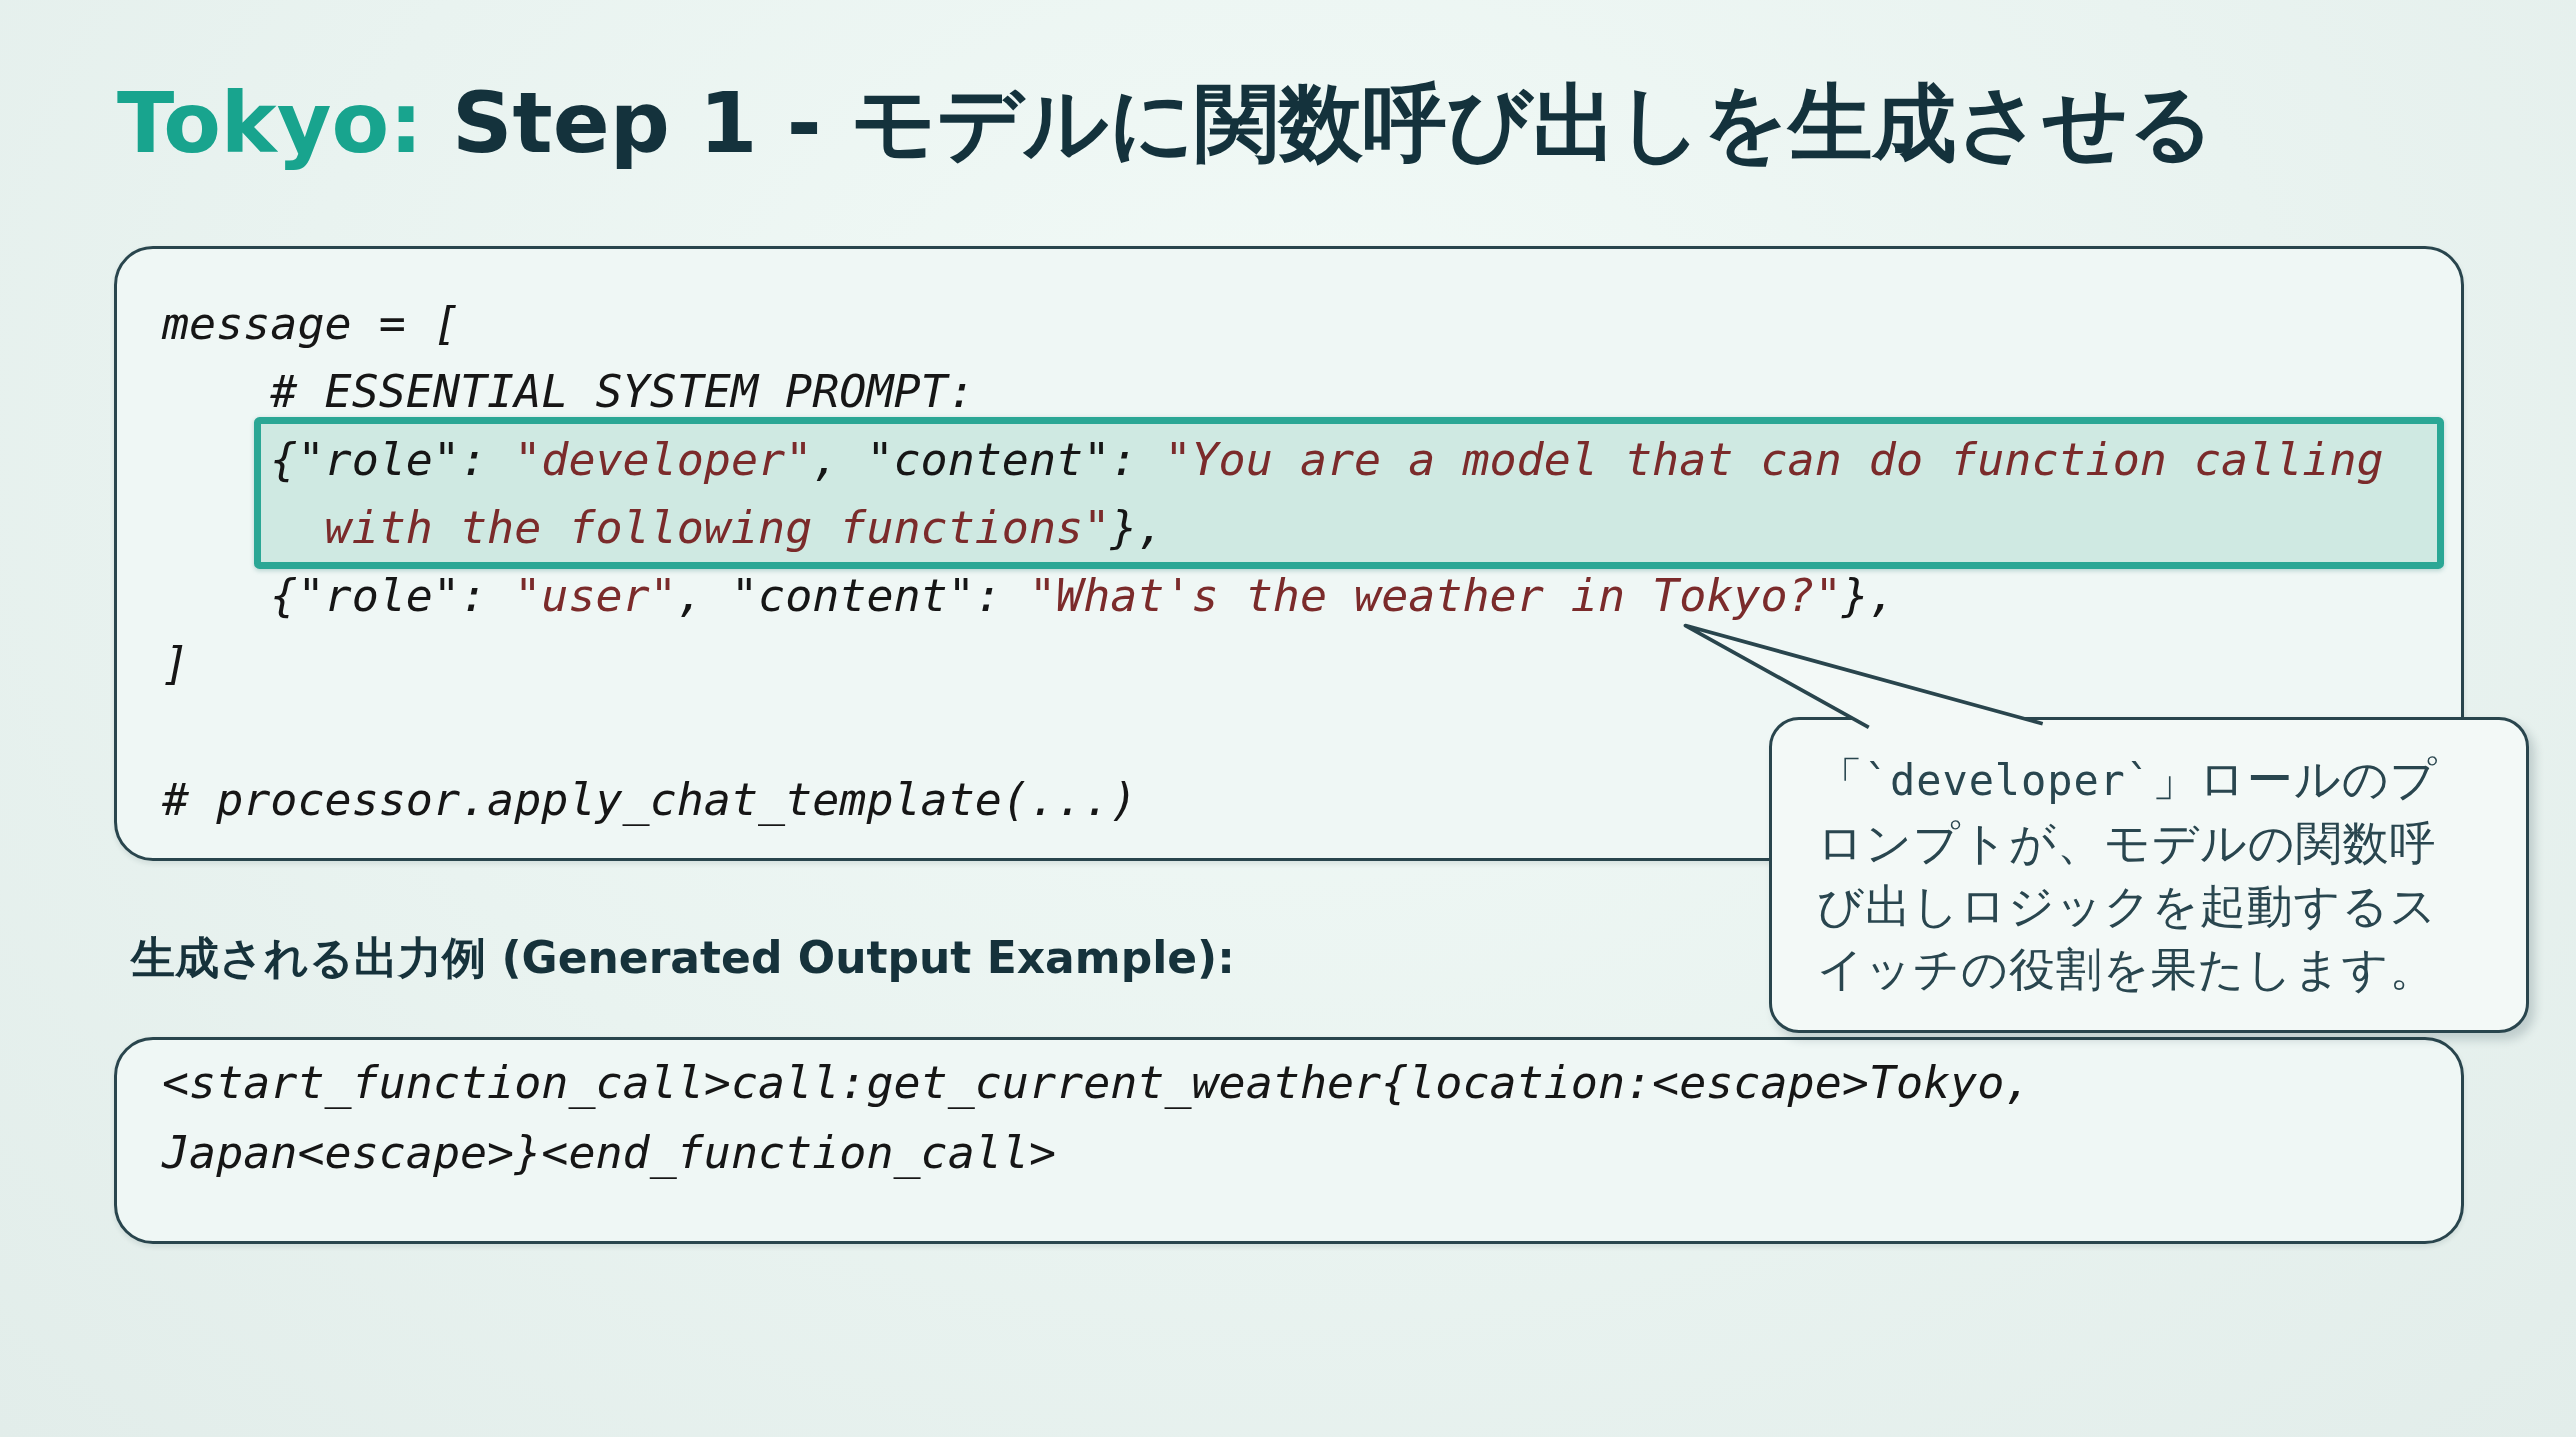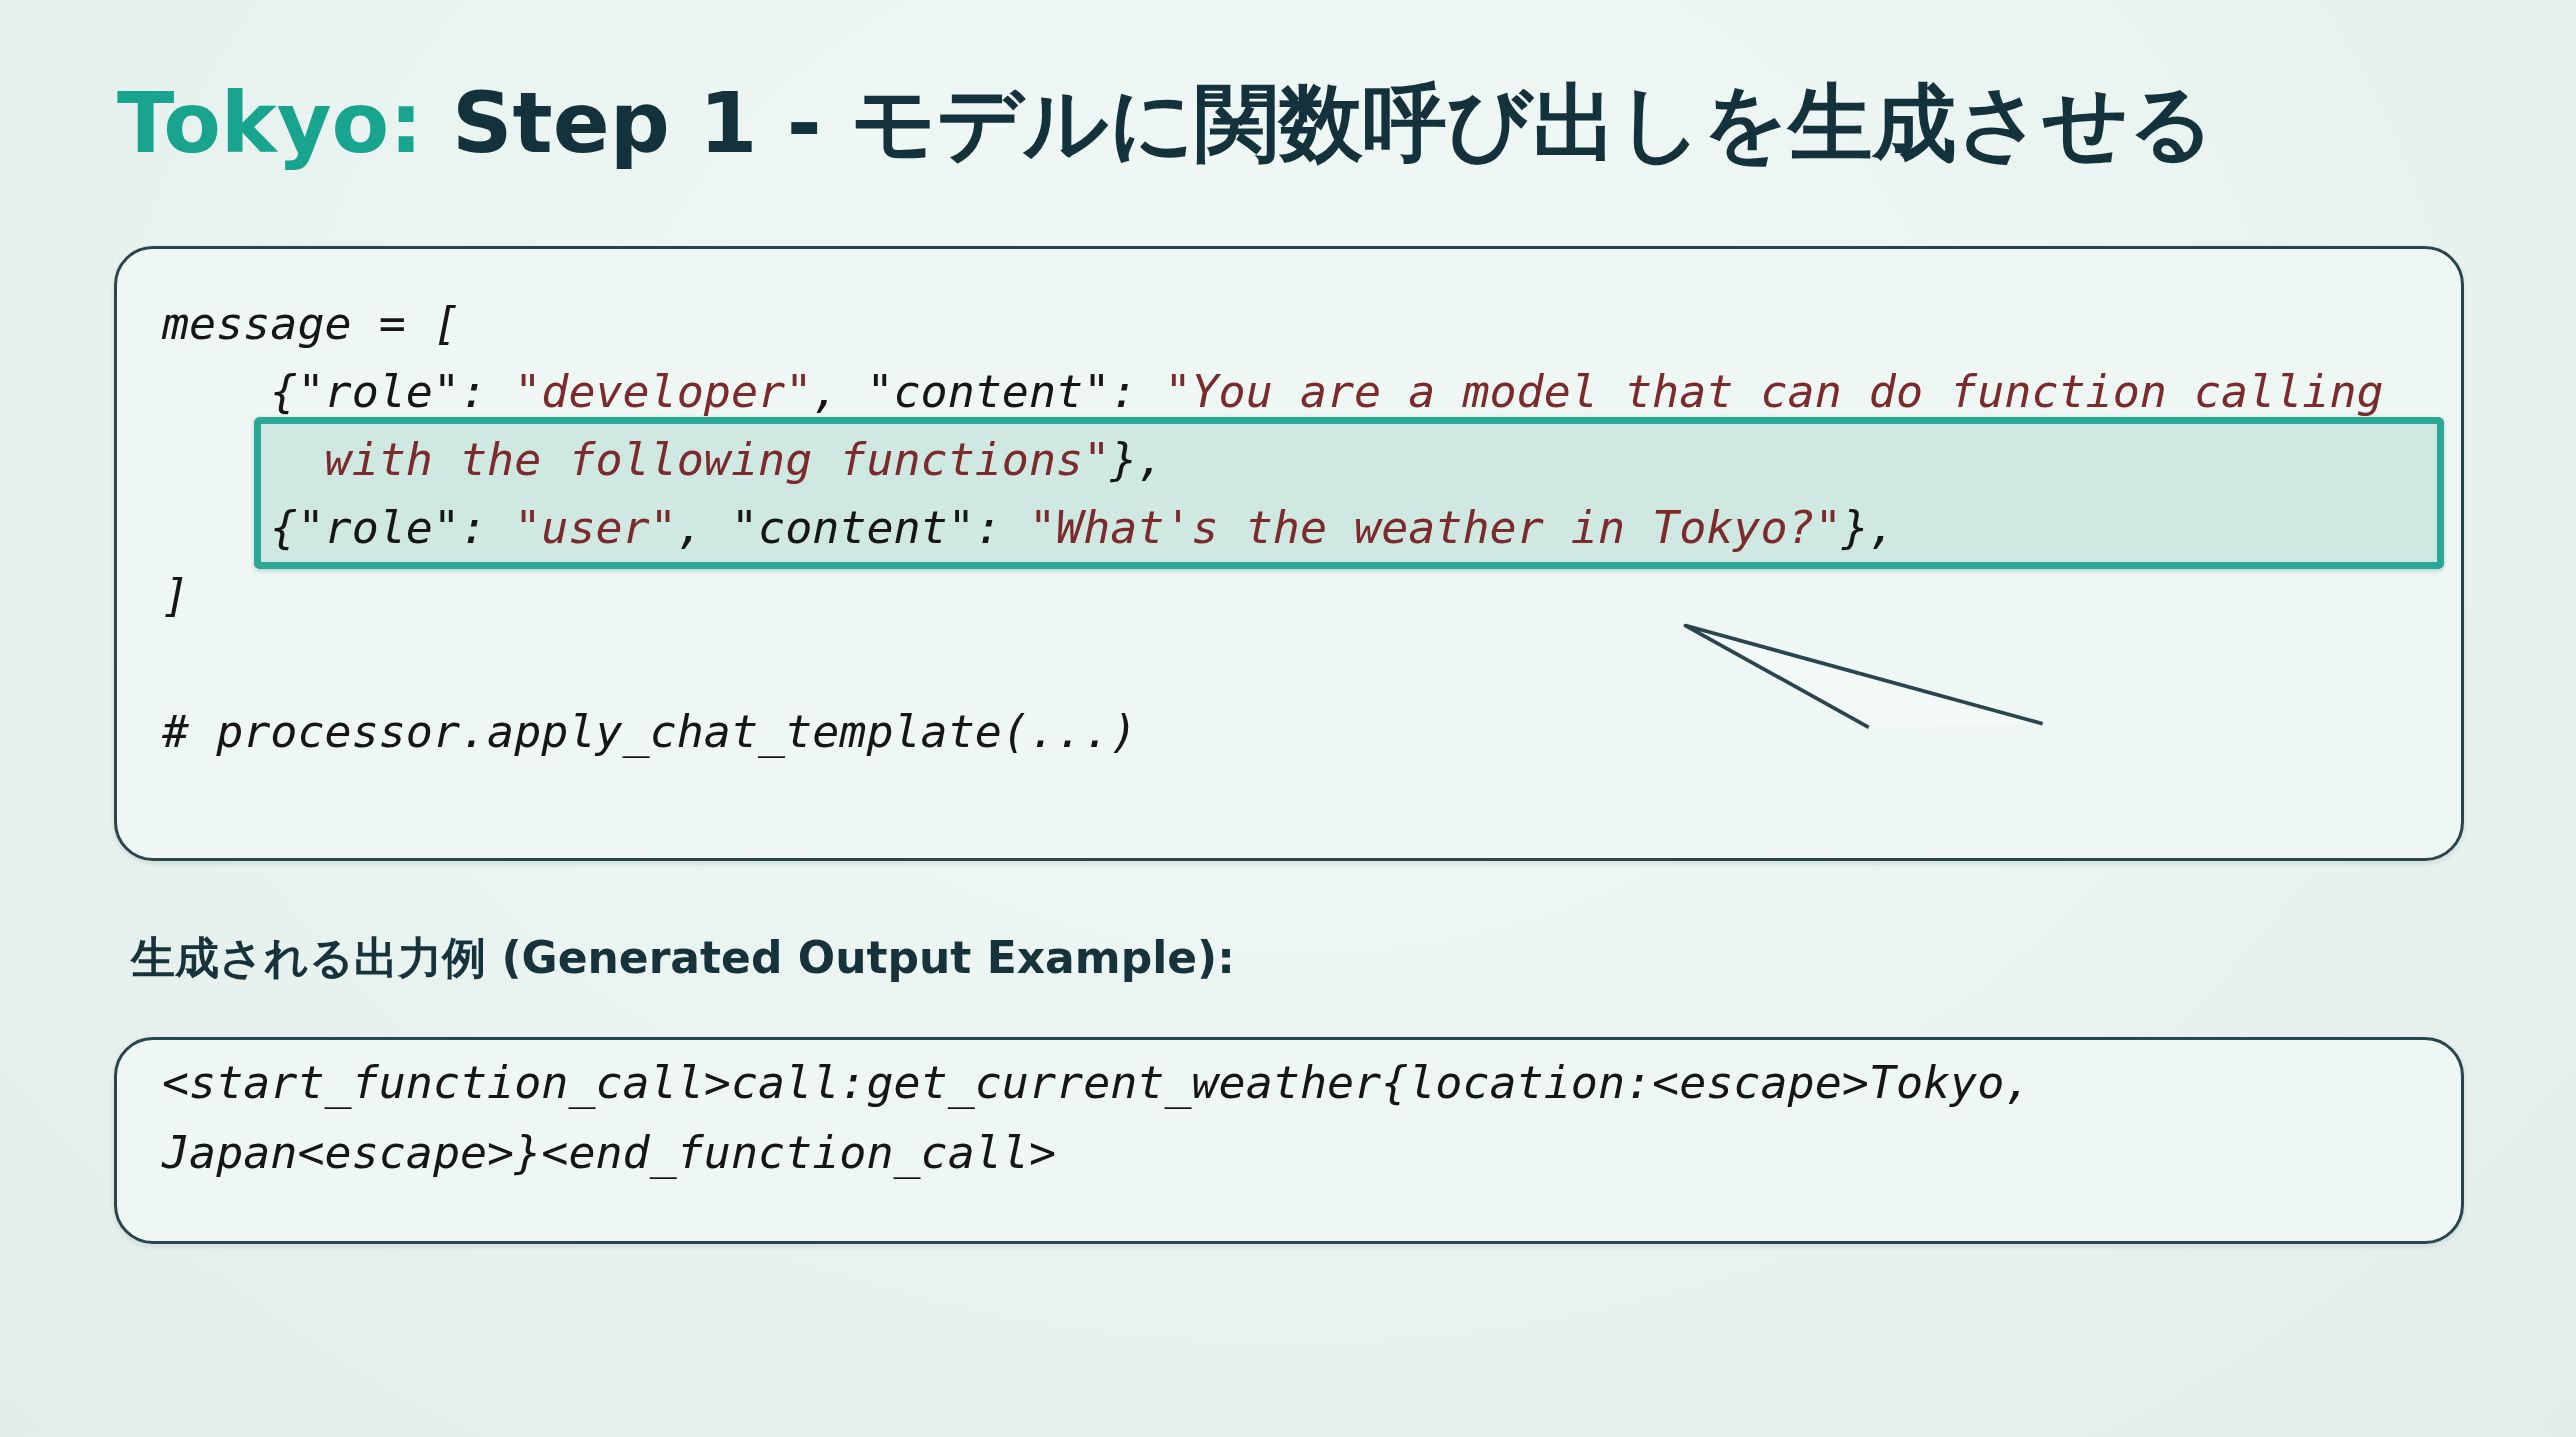--- a/index.html
+++ b/index.html
@@ -117,33 +117,35 @@
 <body>
 
 <div class="slide">
 
   <h1 class="title"><span class="accent">Tokyo:</span><span> Step 1 - モデルに関数呼び出しを生成させる</span></h1>
 
   <div class="codebox" id="main-code-box">
     <div class="highlight-rect"></div>
     <div class="code-lines">
         <div class="code-line"><span class="tok-plain">message = [</span></div>
+        <div class="code-line"><span class="tok-plain">    # ESSENTIAL SYSTEM PROMPT:</span></div>
         <div class="code-line"><span class="tok-plain">    {"role": </span><span class="tok-string">"developer"</span><span class="tok-plain">, "content": </span><span class="tok-string">"You are a model that can do function calling</span></div>
         <div class="code-line"><span class="tok-plain">      </span><span class="tok-string">with the following functions"</span><span class="tok-plain">},</span></div>
         <div class="code-line"><span class="tok-plain">    {"role": </span><span class="tok-string">"user"</span><span class="tok-plain">, "content": </span><span class="tok-string">"What's the weather in Tokyo?"</span><span class="tok-plain">},</span></div>
         <div class="code-line"><span class="tok-plain">]</span></div>
         <div class="code-line">&nbsp;</div>
         <div class="code-line"><span class="tok-plain"># processor.apply_chat_template(...)</span></div>
       </div>
   </div>
 
   <svg class="callout-tail" width="487" height="187" viewBox="0 0 520 200">
     <path d="M 256 147 L 60 38 L 442 143" fill="#f3f9f7" stroke="#29454d" stroke-width="4" stroke-linejoin="round"></path>
   </svg>
 
+  <div class="callout"><span>「</span><span class="code-token">`developer`</span><span>」ロールのプロンプトが、モデルの関数呼び出しロジックを起動するスイッチの役割を果たします。</span></div>
 
   <div class="section-heading">生成される出力例 (Generated Output Example):</div>
 
   <div class="codebox" id="output-code-box">
     <div class="code-lines">
         <div class="code-line">&lt;start_function_call&gt;call:get_current_weather{location:&lt;escape&gt;Tokyo,</div>
         <div class="code-line">Japan&lt;escape&gt;}&lt;end_function_call&gt;</div>
       </div>
   </div>
 

